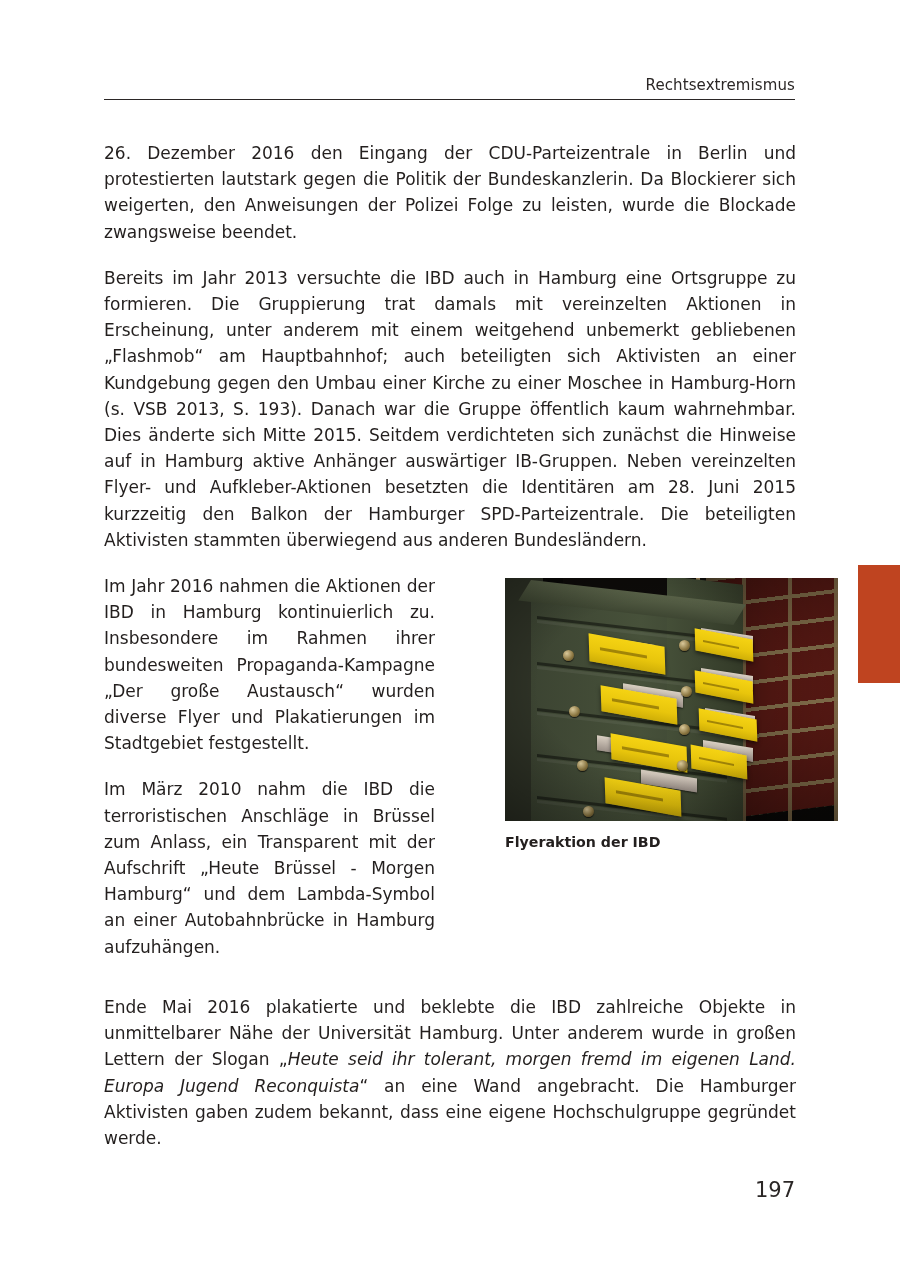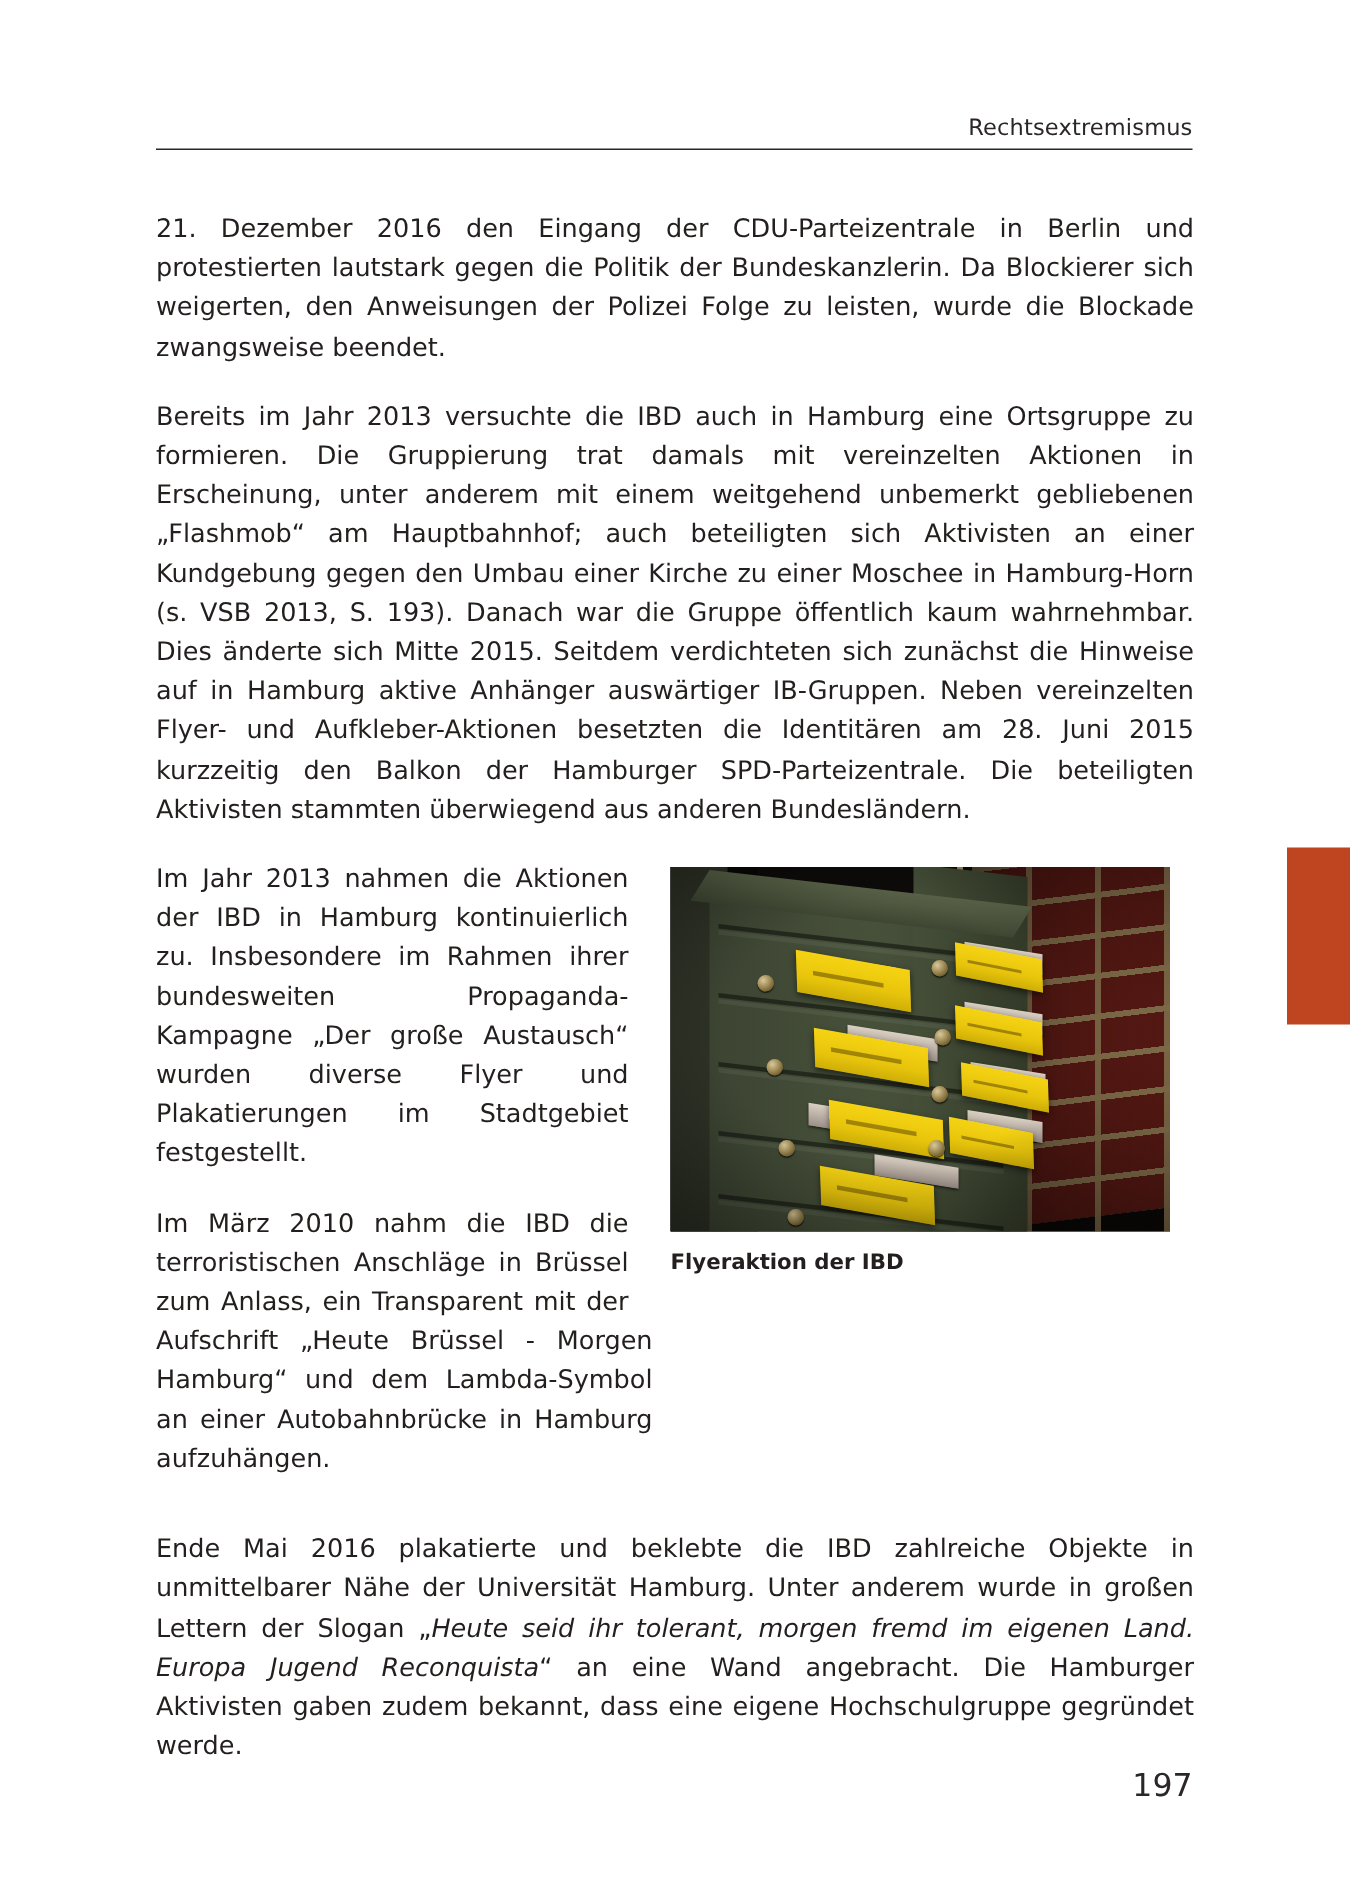--- a/index.html
+++ b/index.html
@@ -78,22 +78,22 @@
   p.body em {
     font-style: italic;
   }
 
   
   .wrap-block {
     position: relative;
   }
   .figure {
     float: right;
-    width: 333px;
-    margin: 5px 16px 6px 28px;
+    width: 287px;
+    margin: 5px 4px 6px 28px;
   }
   .photo {
     position: relative;
     width: 333px;
     height: 243px;
     overflow: hidden;
     background: #120f0c;
   }
   .photo-caption {
     margin-top: 12px;
@@ -238,21 +238,21 @@
 
 <div class="page">
 
   <div class="running-head">Rechtsextremismus</div>
   <div class="head-rule"></div>
 
   <div class="thumb-tab"></div>
 
   <div class="textframe">
 
-    <p class="body">21. Dezember 2016 den Eingang der CDU-Parteizentrale in Berlin und protestierten lautstark gegen die Politik der Bundeskanzlerin. Da Blockierer sich weigerten, den Anweisungen der Polizei Folge zu leisten, wurde die Blockade zwangsweise beendet.</p>
+    <p class="body">26. Dezember 2016 den Eingang der CDU-Parteizentrale in Berlin und protestierten lautstark gegen die Politik der Bundeskanzlerin. Da Blockierer sich weigerten, den Anweisungen der Polizei Folge zu leisten, wurde die Blockade zwangsweise beendet.</p>
 
     <p class="body">Bereits im Jahr 2013 versuchte die IBD auch in Hamburg eine Ortsgruppe zu formieren. Die Gruppierung trat damals mit vereinzelten Aktionen in Erscheinung, unter anderem mit einem weitgehend unbemerkt gebliebenen „Flashmob“ am Hauptbahnhof; auch beteiligten sich Aktivisten an einer Kundgebung gegen den Umbau einer Kirche zu einer Moschee in Hamburg-Horn (s. VSB 2013, S. 193). Danach war die Gruppe öffentlich kaum wahrnehmbar. Dies änderte sich Mitte 2015. Seitdem verdichteten sich zunächst die Hinweise auf in Hamburg aktive Anhänger auswärtiger IB-Gruppen. Neben vereinzelten Flyer- und Aufkleber-Aktionen besetzten die Identitären am 28. Juni 2015 kurzzeitig den Balkon der Hamburger SPD-Parteizentrale. Die beteiligten Aktivisten stammten überwiegend aus anderen Bundesländern.</p>
 
     <div class="wrap-block">
 
       <figure class="figure">
         <div class="photo">
 
           <div class="ph-layer ph-bg"></div>
 
@@ -313,21 +313,21 @@
           <div class="lock" style="left:174px; top:62px;"></div>
           <div class="lock" style="left:176px; top:108px;"></div>
           <div class="lock" style="left:174px; top:146px;"></div>
           <div class="lock" style="left:172px; top:182px;"></div>
 
           <div class="ph-layer ph-vignette"></div>
         </div>
         <figcaption class="photo-caption">Flyeraktion der IBD</figcaption>
       </figure>
 
-      <p class="body narrow">Im Jahr 2013 nahmen die Aktionen der IBD in Hamburg kontinuierlich zu. Insbesondere im Rahmen ihrer bundesweiten Propaganda-Kampagne „Der große Austausch“ wurden diverse Flyer und Plakatierungen im Stadtgebiet festgestellt.</p>
+      <p class="body narrow">Im Jahr 2016 nahmen die Aktionen der IBD in Hamburg kontinuierlich zu. Insbesondere im Rahmen ihrer bundesweiten Propaganda-Kampagne „Der große Austausch“ wurden diverse Flyer und Plakatierungen im Stadtgebiet festgestellt.</p>
 
       <p class="body narrow">Im März 2010 nahm die IBD die terroristischen Anschläge in Brüssel zum Anlass, ein Transparent mit der Aufschrift „Heute Brüssel - Morgen Hamburg“ und dem Lambda-Symbol an einer Autobahnbrücke in Hamburg aufzuhängen.</p>
 
       <div style="clear:both; height:0;"></div>
     </div>
 
     <p class="body last" style="margin-top:14px;"><span>Ende Mai 2016 plakatierte und beklebte die IBD zahlreiche Objekte in unmittelbarer Nähe der Universität Hamburg. Unter anderem wurde in großen Lettern der Slogan „</span><em>Heute seid ihr tolerant, morgen fremd im eigenen Land. Europa Jugend Reconquista</em><span>“ an eine Wand angebracht. Die Hamburger Aktivisten gaben zudem bekannt, dass eine eigene Hochschulgruppe gegründet werde.</span></p>
 
   </div>
 

